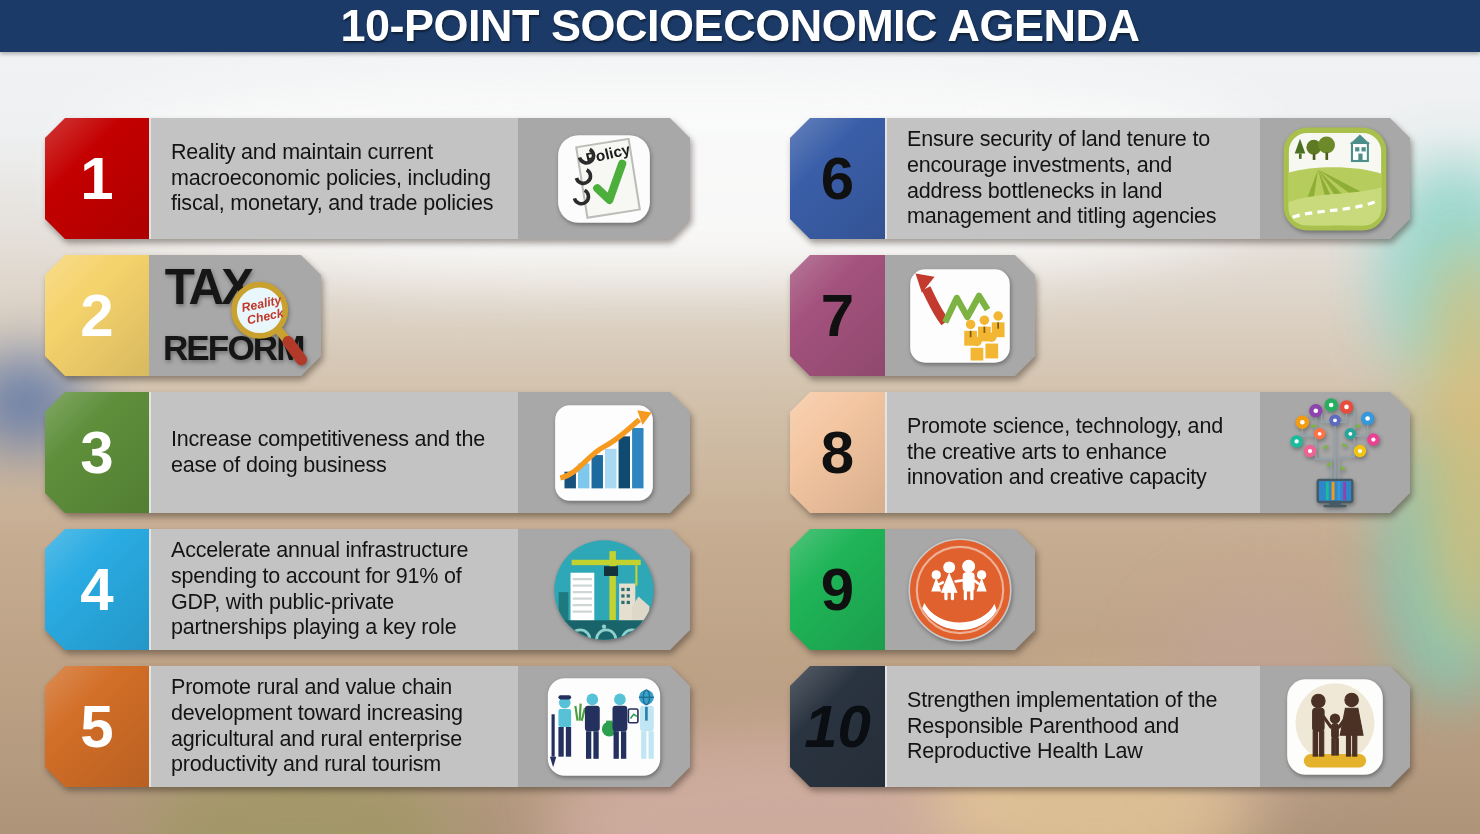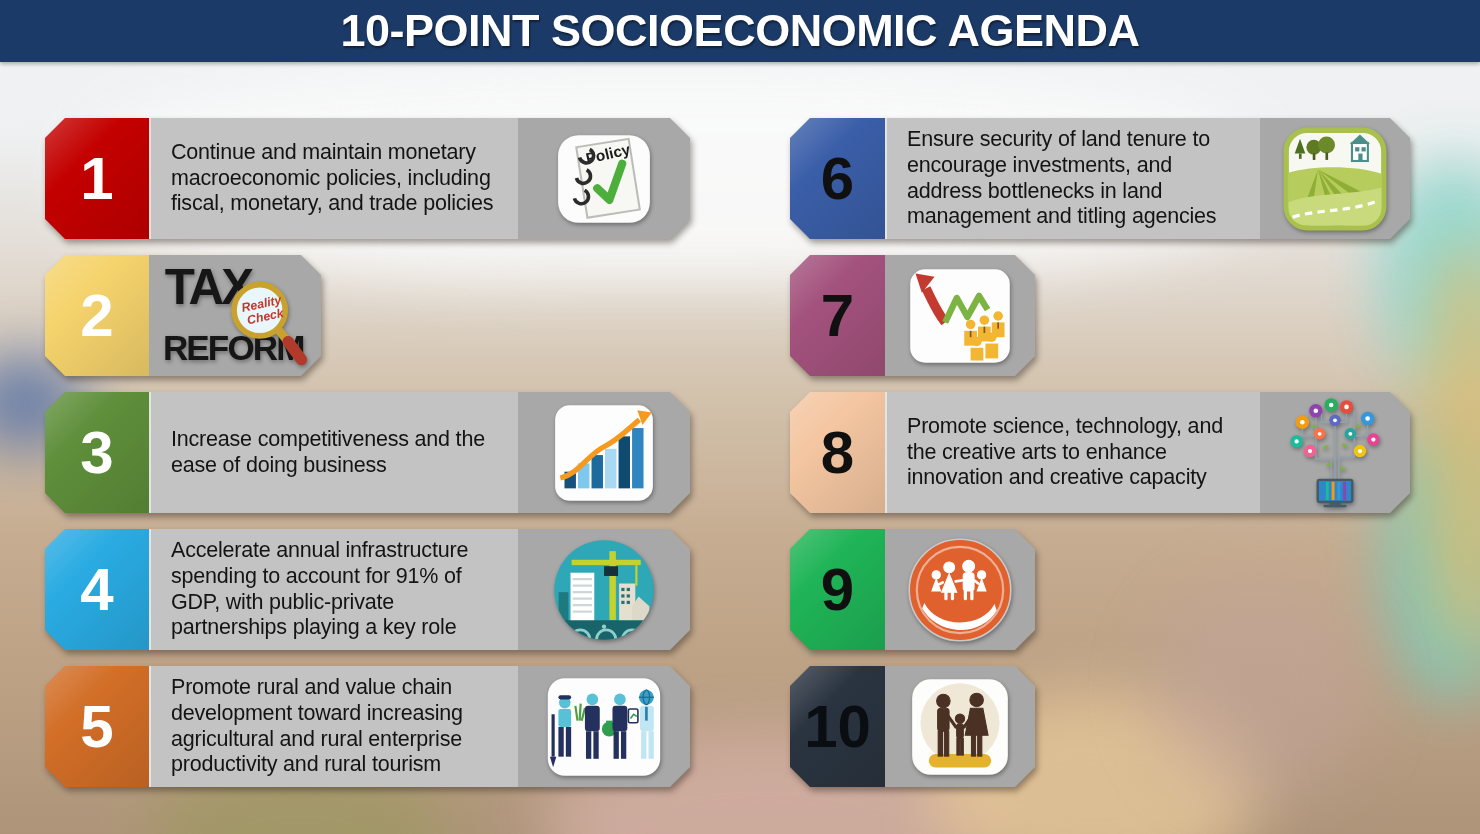--- a/index.html
+++ b/index.html
@@ -14,21 +14,21 @@
   .b1{left:1380px;top:160px;width:150px;height:230px;background:#8fd8cf;opacity:.9;}
   .b2{left:1385px;top:420px;width:130px;height:280px;background:#74ccc0;opacity:.85;}
   .b3{left:1420px;top:240px;width:100px;height:420px;background:#dcbc72;opacity:.8;}
   .b4{left:-35px;top:355px;width:120px;height:95px;background:#4c6ca8;opacity:.8;}
   .b5{left:540px;top:730px;width:460px;height:190px;background:#d9b3ab;opacity:.7;}
   .b6{left:150px;top:750px;width:300px;height:170px;background:#99995a;opacity:.55;}
   .b7{left:930px;top:690px;width:330px;height:200px;background:#e7c89a;opacity:.8;}
   .b8{left:80px;top:70px;width:1180px;height:210px;background:#fbfbfb;opacity:.9;border-radius:40%;}
   .b9{left:1150px;top:580px;width:220px;height:220px;background:#c3a49c;opacity:.5;}
   
-  .header{position:absolute;top:0;left:0;width:100%;height:62px;background:#1B3A67;
+  .header{position:absolute;top:0;left:0;width:100%;height:52px;background:#1B3A67;
     display:flex;align-items:center;justify-content:center;z-index:5;
     box-shadow:0 2px 4px rgba(0,0,0,.3);}
   .header h1{margin:0;color:#fff;font-size:45px;font-weight:700;letter-spacing:-.5px;
     text-shadow:1px 2px 2px rgba(0,0,0,.45);white-space:nowrap;}
   
   .col{position:absolute;top:118px;display:flex;flex-direction:column;gap:16px;z-index:4;}
   .col-left{left:45px;width:645px;}
   .col-right{left:790px;width:620px;}
   .item{height:121px;display:flex;filter:drop-shadow(2px 4px 3px rgba(50,40,30,.45));}
   .num{width:104px;flex:none;position:relative;display:flex;align-items:center;justify-content:center;
@@ -62,21 +62,21 @@
 <div class="header">
   <h1>10-POINT SOCIOECONOMIC AGENDA</h1>
 </div>
 
 <div class="col col-left">
     <div class="item">
     <div class="num" style="background: rgb(196, 0, 0);">
       <span class="num-label" style="color: rgb(255, 255, 255);">1</span>
     </div>
     <div class="text">
-      <span class="desc">Continue and maintain monetary macroeconomic policies, including fiscal, monetary, and trade policies</span>
+      <span class="desc">Reality and maintain current macroeconomic policies, including fiscal, monetary, and trade policies</span>
     </div>
     <div class="icon-box">
         <svg viewBox="0 0 100 100" width="102" height="102">
           <rect x="5" y="7" width="90" height="86" rx="20" fill="#fcfcfc"></rect>
           <g transform="rotate(-9 50 50)">
             <rect x="28" y="15" width="52" height="70" fill="#f7f7f4" stroke="#bdbdb8" stroke-width="2"></rect>
             <text x="36" y="33" font-size="15" font-weight="bold" fill="#1d1d1d" font-family="Liberation Sans,sans-serif" transform="rotate(-4 36 33)">Policy</text>
             <path d="M42 58 L52 71 L70 38" fill="none" stroke="#4caf3c" stroke-width="8" stroke-linecap="round" stroke-linejoin="round"></path>
           </g>
           <g fill="none" stroke="#2b2b2b" stroke-width="3.5">
@@ -400,21 +400,24 @@
               <line x1="55" y1="51" x2="55" y2="58"></line>
               <line x1="61" y1="51" x2="61" y2="58"></line>
             </g>
             <path d="M17 62 C 23 74 36 80 50 80 C 64 80 76 74 82 63 L84 69 C 77 81 63 88 48 87 C 33 86 21 78 15 67 Z" stroke="none"></path>
           </g>
         </svg>
       </div>
   </div>
     <div class="item">
     <div class="num" style="background: rgb(42, 52, 64);">
-      <span class="num-label" style="color: rgb(10, 13, 18);">10</span>
+      <span class="num-label" style="color: rgb(10, 13, 18); font-style: italic;">10</span>
+    </div>
+    <div class="text">
+      <span class="desc">Strengthen implementation of the Responsible Parenthood and Reproductive Health Law</span>
     </div>
     <div class="icon-box">
         <svg viewBox="0 0 100 100" width="104" height="104">
           <rect x="4" y="4" width="92" height="92" rx="18" fill="#fdfdfb"></rect>
           <circle cx="50" cy="46" r="38" fill="#efe8d7"></circle>
           <rect x="20" y="76" width="60" height="13" rx="6.5" fill="#e5b22b"></rect>
           <g fill="#4a3124" stroke="#4a3124">
             <circle cx="34" cy="25" r="6.5"></circle>
             <rect x="28.5" y="32" width="11" height="22" rx="3"></rect>
             <rect x="29" y="54" width="4.2" height="24"></rect>

